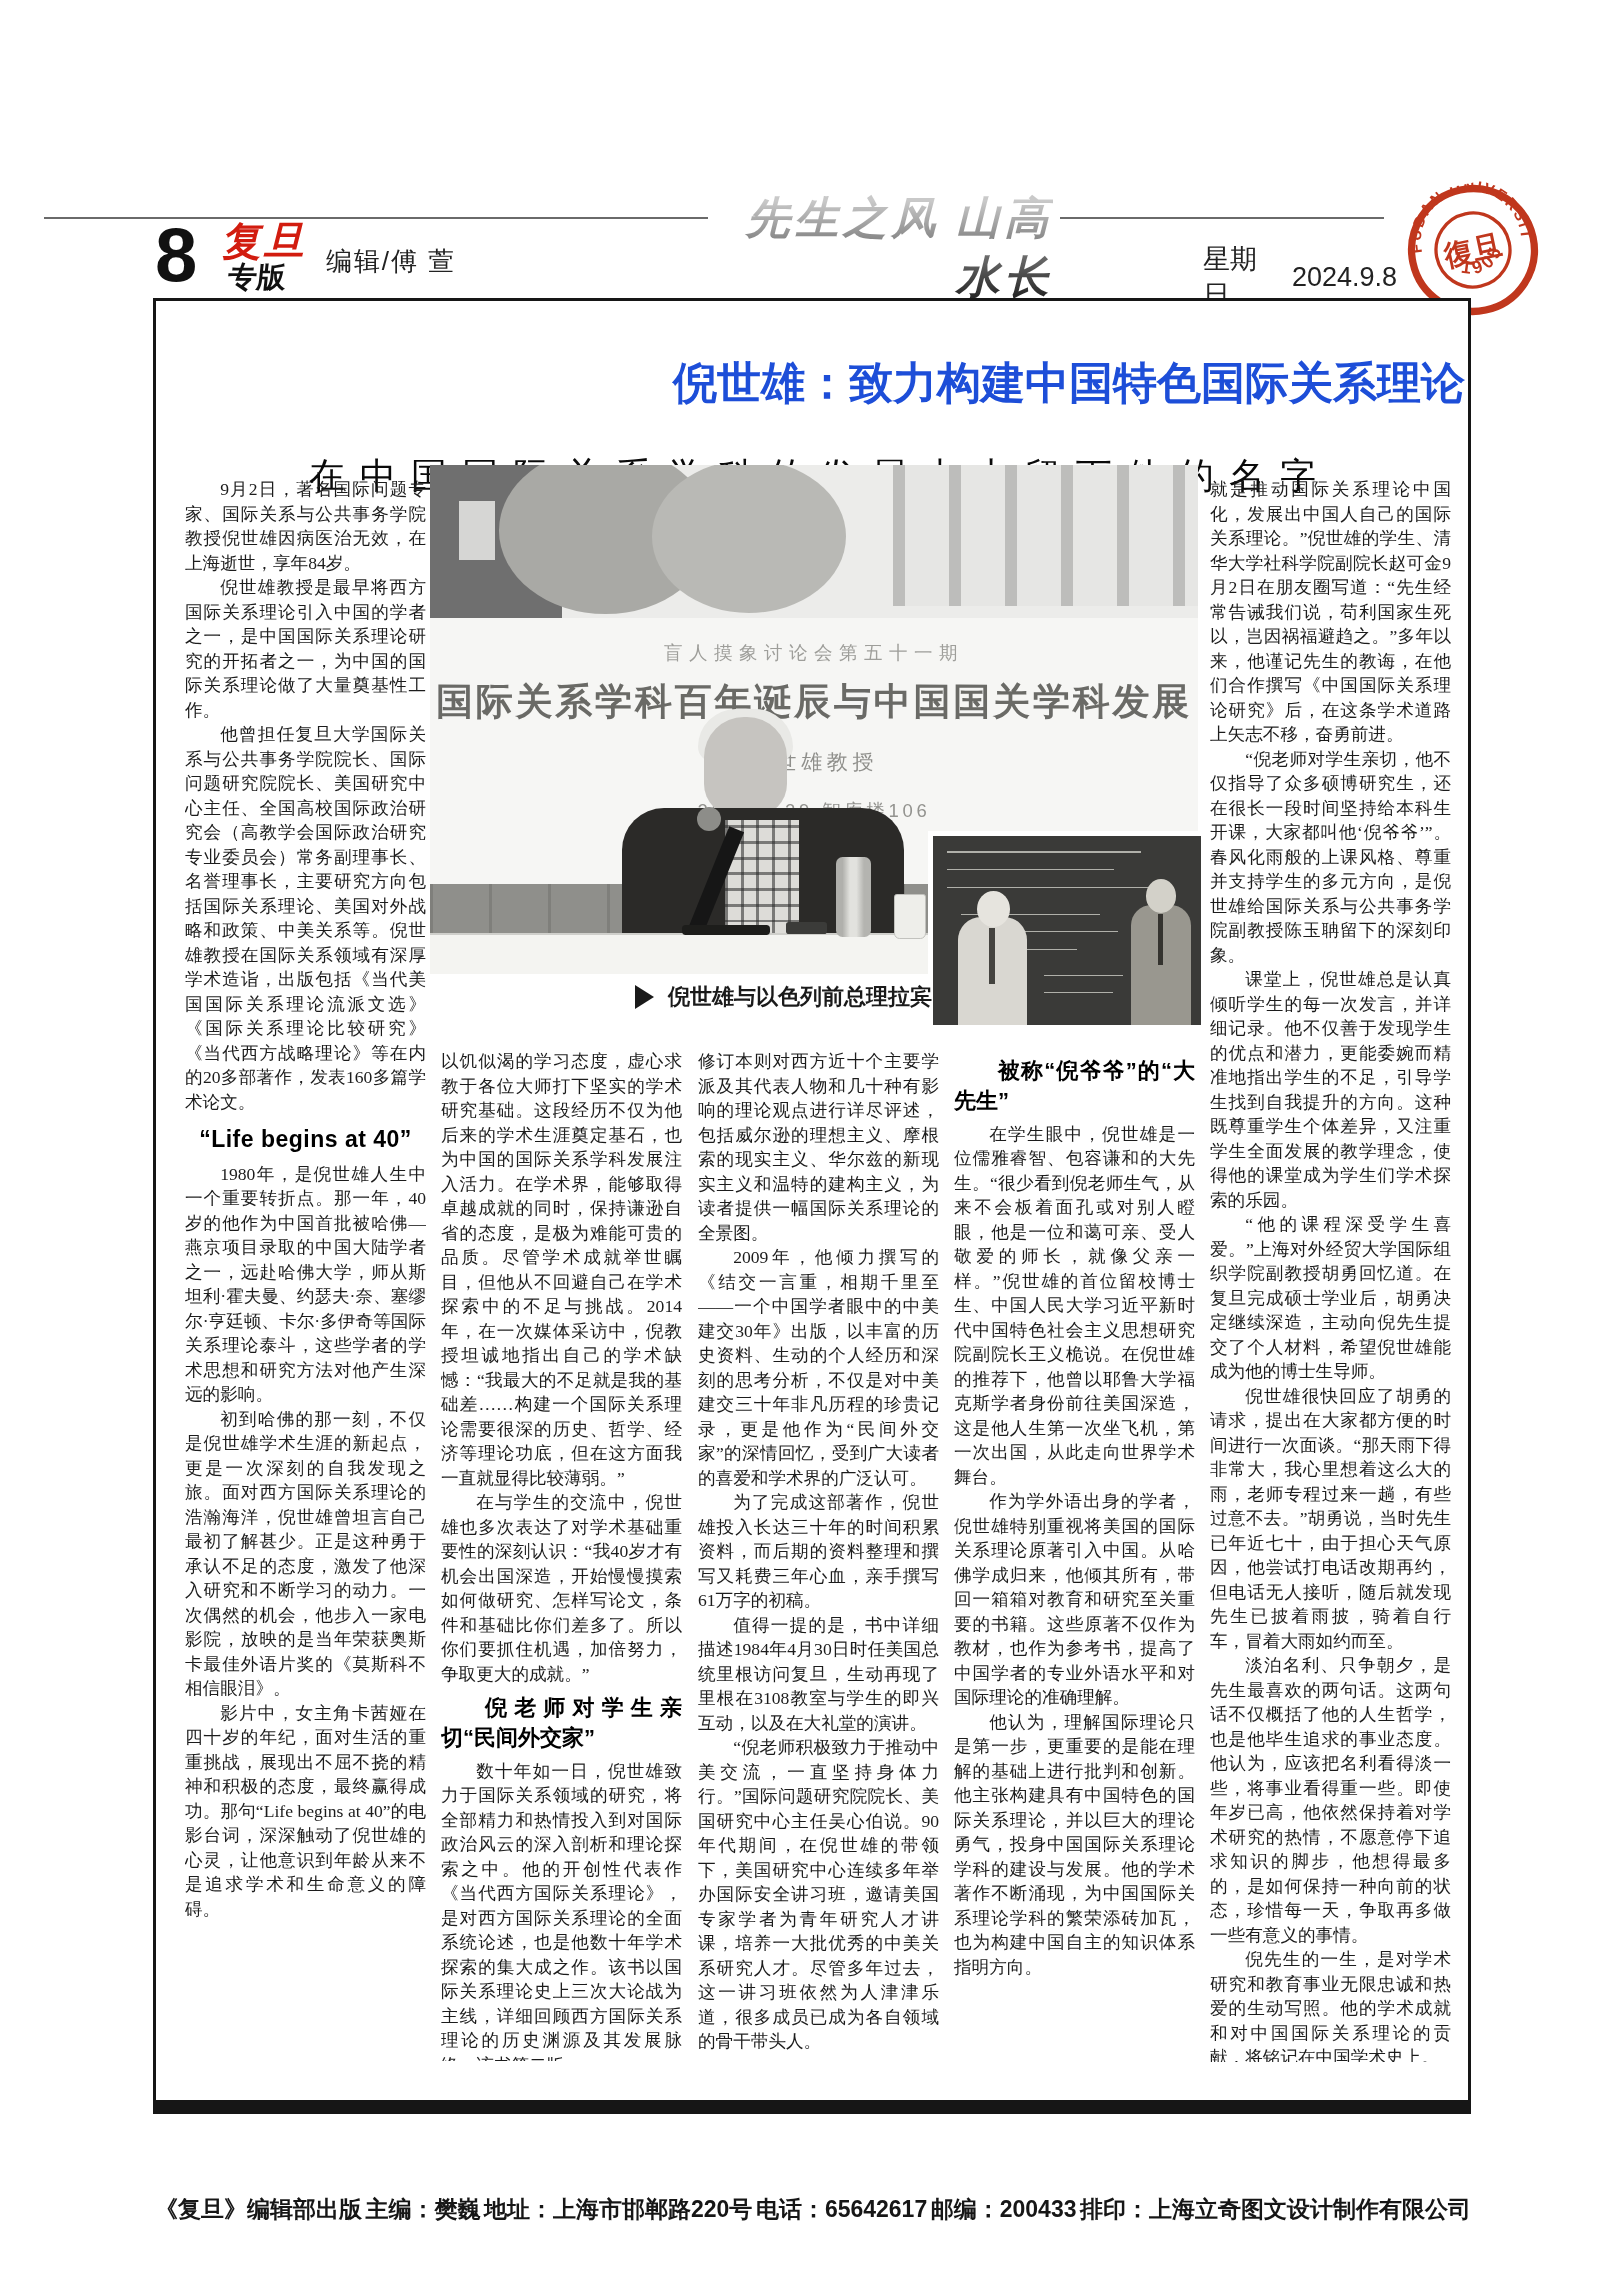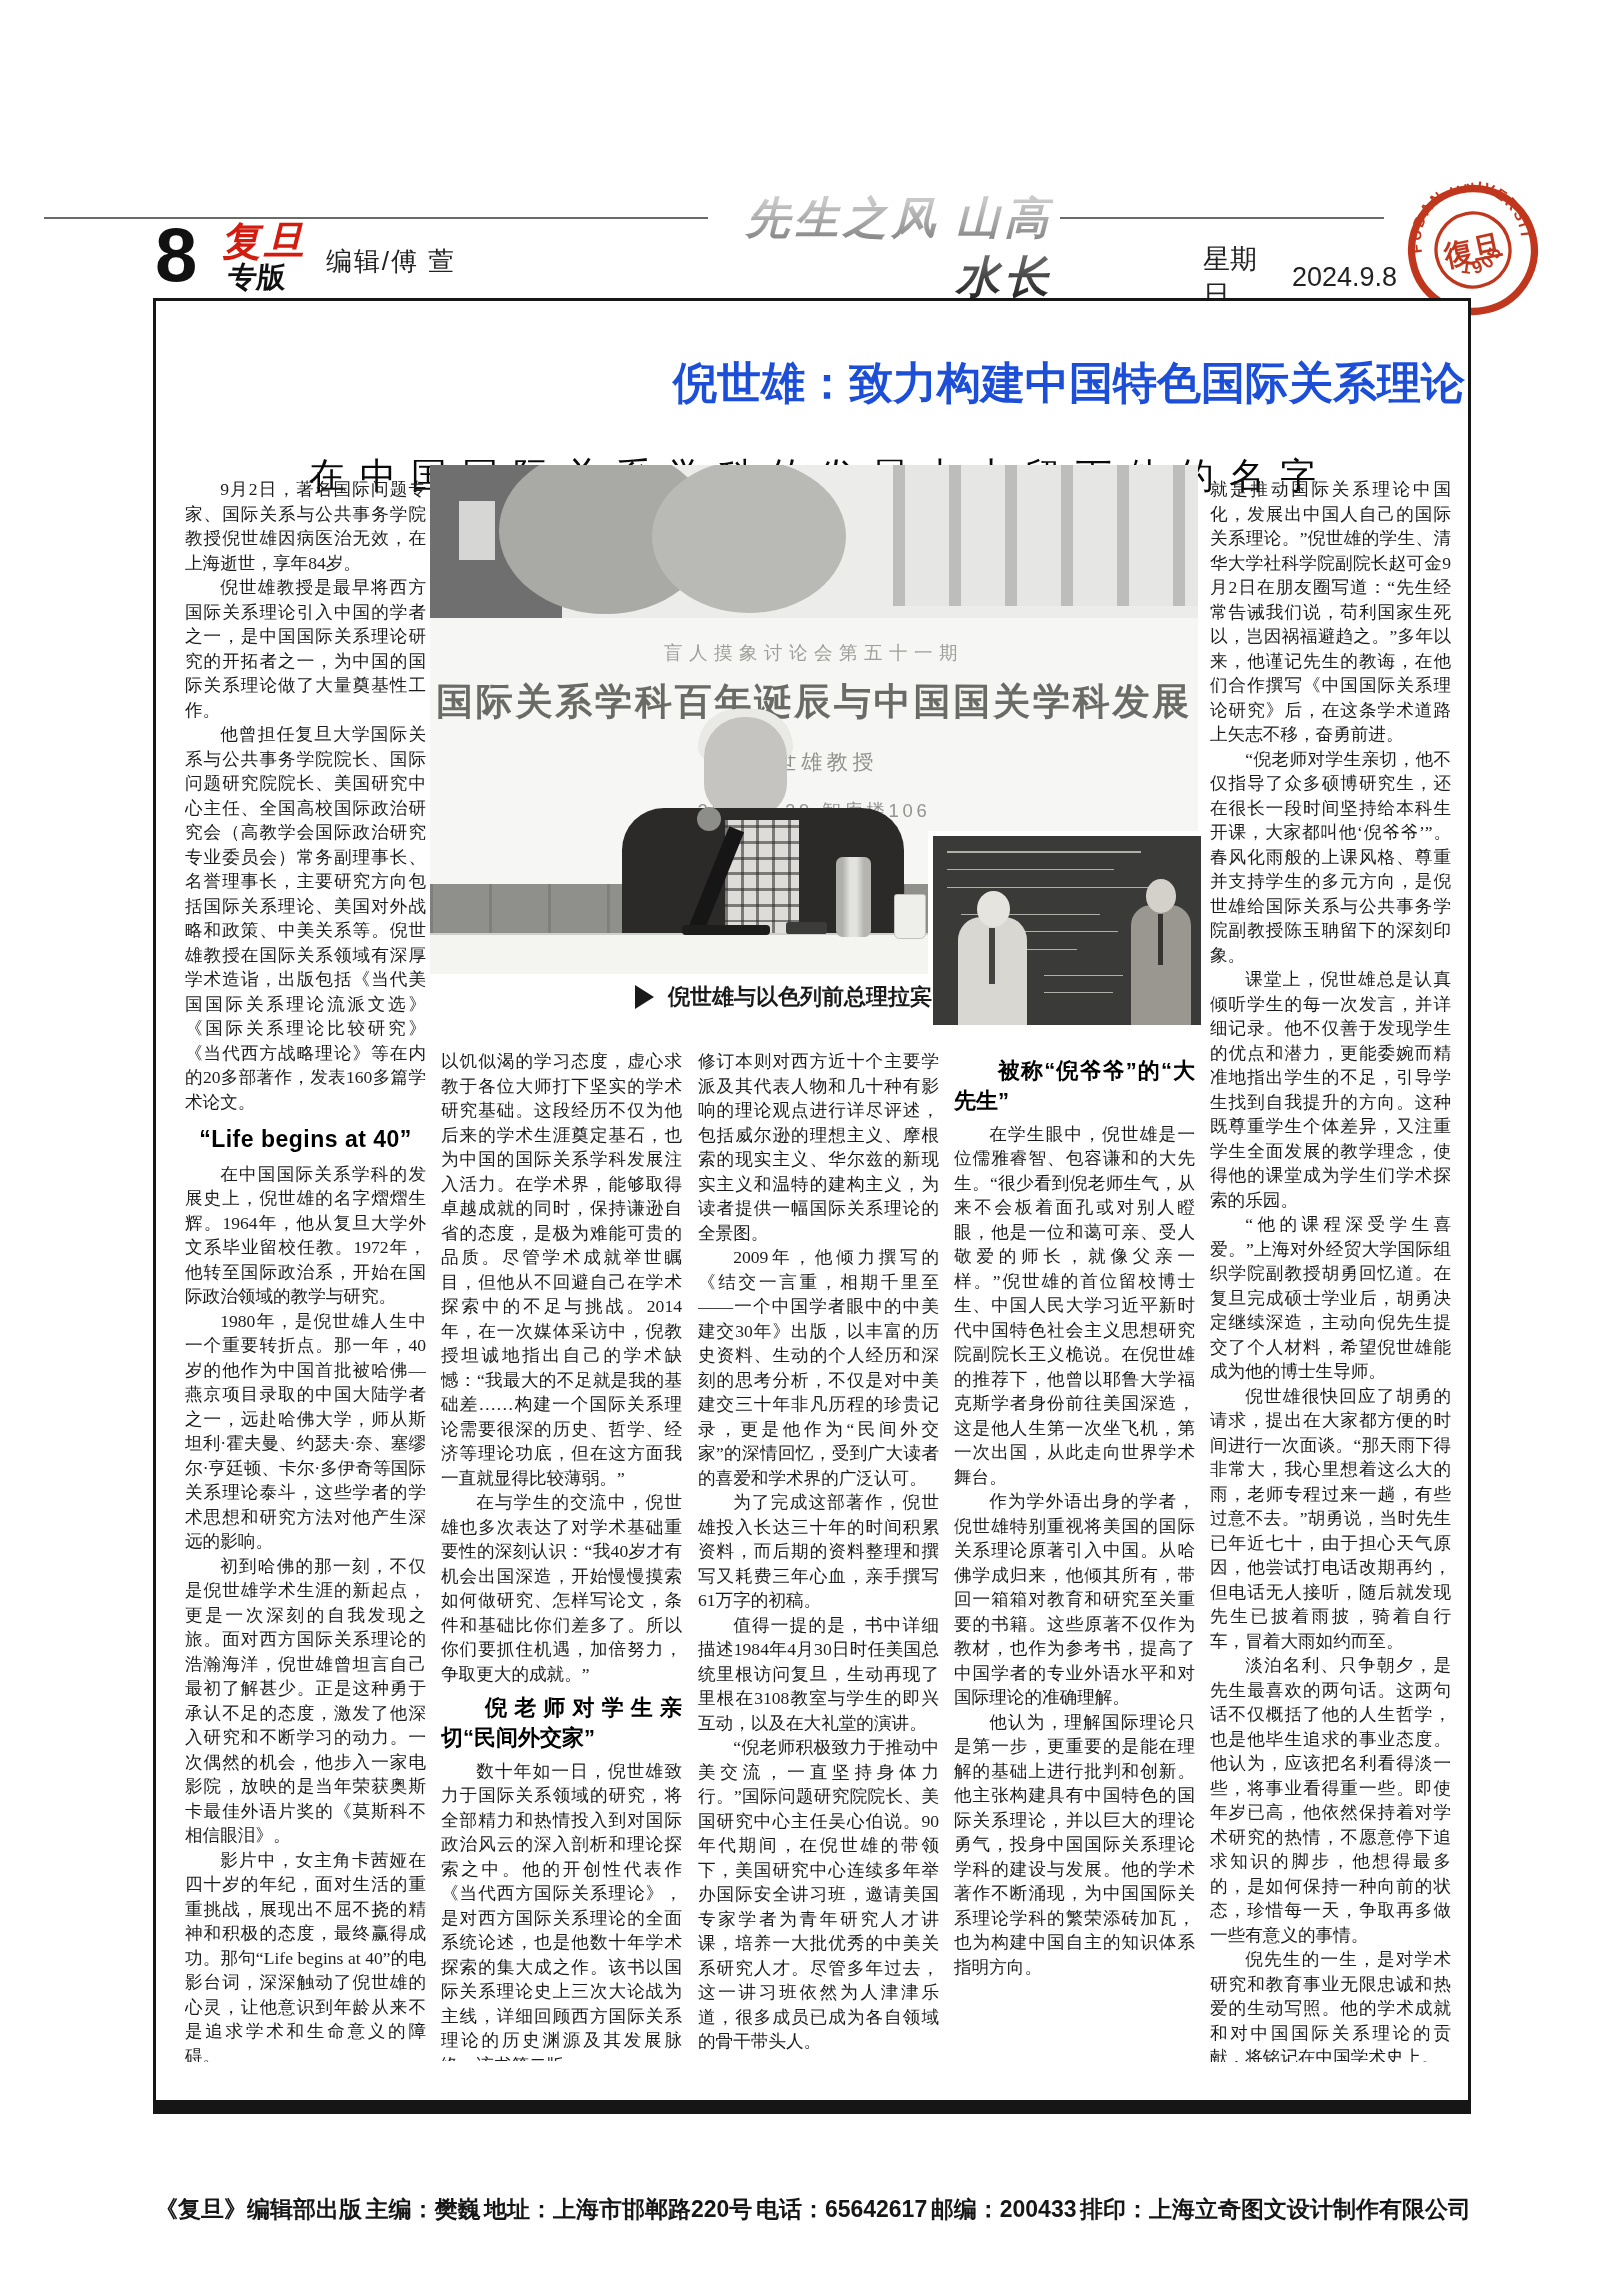--- a/index.html
+++ b/index.html
@@ -191,21 +191,20 @@
   <div class="caption">
     <span class="caption-arrow"></span>
     <span>倪世雄与以色列前总理拉宾</span>
   </div>
 
   <div class="col col-1">
       <div class="blk blk-p">9月2日，著名国际问题专家、国际关系与公共事务学院教授倪世雄因病医治无效，在上海逝世，享年84岁。</div>
       <div class="blk blk-p">倪世雄教授是最早将西方国际关系理论引入中国的学者之一，是中国国际关系理论研究的开拓者之一，为中国的国际关系理论做了大量奠基性工作。</div>
       <div class="blk blk-p">他曾担任复旦大学国际关系与公共事务学院院长、国际问题研究院院长、美国研究中心主任、全国高校国际政治研究会（高教学会国际政治研究专业委员会）常务副理事长、名誉理事长，主要研究方向包括国际关系理论、美国对外战略和政策、中美关系等。倪世雄教授在国际关系领域有深厚学术造诣，出版包括《当代美国国际关系理论流派文选》《国际关系理论比较研究》《当代西方战略理论》等在内的20多部著作，发表160多篇学术论文。</div>
       <div class="blk blk-hen">“Life begins at 40”</div>
-      <div class="blk blk-p">在中国国际关系学科的发展史上，倪世雄的名字熠熠生辉。1964年，他从复旦大学外文系毕业留校任教。1972年，他转至国际政治系，开始在国际政治领域的教学与研究。</div>
       <div class="blk blk-p">1980年，是倪世雄人生中一个重要转折点。那一年，40岁的他作为中国首批被哈佛—燕京项目录取的中国大陆学者之一，远赴哈佛大学，师从斯坦利·霍夫曼、约瑟夫·奈、塞缪尔·亨廷顿、卡尔·多伊奇等国际关系理论泰斗，这些学者的学术思想和研究方法对他产生深远的影响。</div>
       <div class="blk blk-p">初到哈佛的那一刻，不仅是倪世雄学术生涯的新起点，更是一次深刻的自我发现之旅。面对西方国际关系理论的浩瀚海洋，倪世雄曾坦言自己最初了解甚少。正是这种勇于承认不足的态度，激发了他深入研究和不断学习的动力。一次偶然的机会，他步入一家电影院，放映的是当年荣获奥斯卡最佳外语片奖的《莫斯科不相信眼泪》。</div>
       <div class="blk blk-p">影片中，女主角卡茜娅在四十岁的年纪，面对生活的重重挑战，展现出不屈不挠的精神和积极的态度，最终赢得成功。那句“Life begins at 40”的电影台词，深深触动了倪世雄的心灵，让他意识到年龄从来不是追求学术和生命意义的障碍。</div>
     </div>
   <div class="col col-2">
       <div class="blk blk-pc">以饥似渴的学习态度，虚心求教于各位大师打下坚实的学术研究基础。这段经历不仅为他后来的学术生涯奠定基石，也为中国的国际关系学科发展注入活力。在学术界，能够取得卓越成就的同时，保持谦逊自省的态度，是极为难能可贵的品质。尽管学术成就举世瞩目，但他从不回避自己在学术探索中的不足与挑战。2014年，在一次媒体采访中，倪教授坦诚地指出自己的学术缺憾：“我最大的不足就是我的基础差……构建一个国际关系理论需要很深的历史、哲学、经济等理论功底，但在这方面我一直就显得比较薄弱。”</div>
       <div class="blk blk-p">在与学生的交流中，倪世雄也多次表达了对学术基础重要性的深刻认识：“我40岁才有机会出国深造，开始慢慢摸索如何做研究、怎样写论文，条件和基础比你们差多了。所以你们要抓住机遇，加倍努力，争取更大的成就。”</div>
       <div class="blk blk-h">倪老师对学生亲切“民间外交家”</div>
       <div class="blk blk-p">数十年如一日，倪世雄致力于国际关系领域的研究，将全部精力和热情投入到对国际政治风云的深入剖析和理论探索之中。他的开创性代表作《当代西方国际关系理论》，是对西方国际关系理论的全面系统论述，也是他数十年学术探索的集大成之作。该书以国际关系理论史上三次大论战为主线，详细回顾西方国际关系理论的历史渊源及其发展脉络。该书第二版</div>
     </div>

